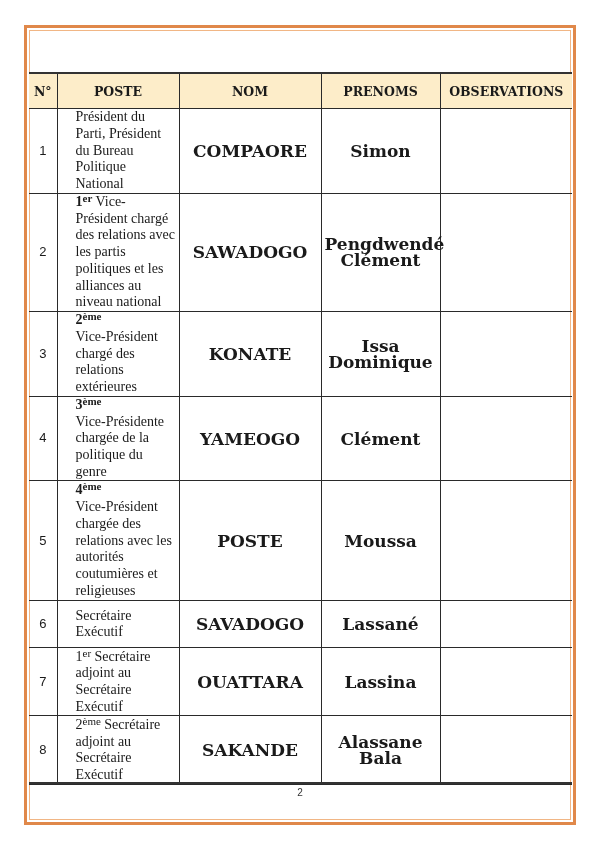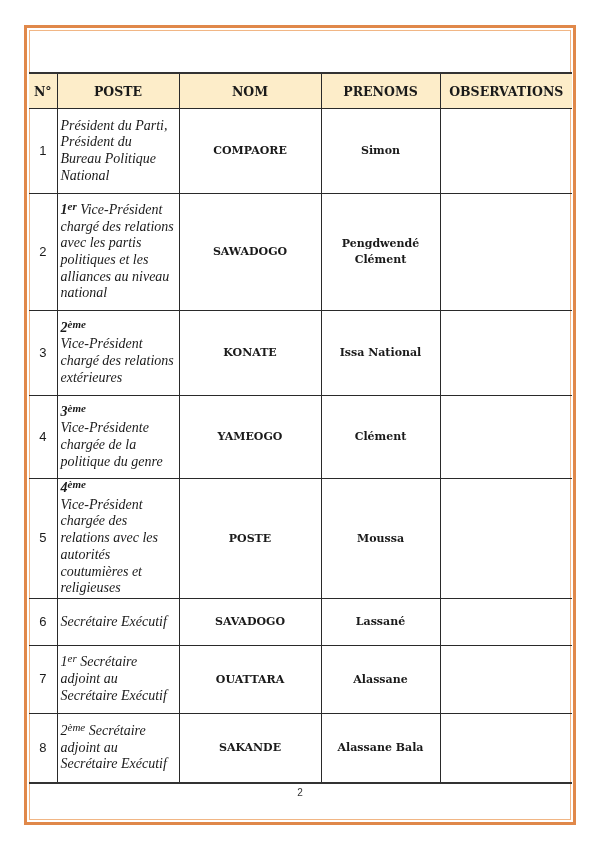--- a/index.html
+++ b/index.html
@@ -9,23 +9,23 @@
                  border: 3px solid #e0884a; box-sizing: border-box; }
   .frame-inner { position: absolute; left: 2px; top: 2px; right: 2px; bottom: 2px;
                  border: 1px solid #f1b685; }
   .doc-table { position: absolute; left: 29px; top: 72px; width: 543px;
                border-collapse: collapse; table-layout: fixed; }
   .doc-table th, .doc-table td { border: 1.5px solid #2a2a2a; padding: 0 3px; }
   .doc-table th { background: #fdedc9; height: 34px; font-family: "DejaVu Serif", serif;
                   font-weight: bold; font-size: 12.5px; text-align: center; }
   .doc-table td { font-size: 12.5px; line-height: 16.5px; vertical-align: middle; }
   .doc-table td.num { text-align: center; font-family: "Liberation Sans", sans-serif; font-size: 13px; }
-  .doc-table td.poste { font-family: "Liberation Serif", serif; font-size: 14px; line-height: 16.7px; padding-left: 3px; font-style: italic; }
+  .doc-table td.poste { font-family: "Liberation Serif", serif; font-size: 14px; line-height: 16.7px; padding-left: 18px; }
   .doc-table td.nom, .doc-table td.prenoms { text-align: center; font-weight: bold;
-                  font-family: "DejaVu Serif", serif; font-size: 11px; line-height: 16px; }
+                  font-family: "DejaVu Serif", serif; font-size: 17px; line-height: 16px; }
   .doc-table tr:first-child th { border-top: 2px solid #333; }
   .doc-table th:first-child, .doc-table td:first-child { border-left: none; }
   .doc-table th:last-child, .doc-table td:last-child { border-right: none; }
   sup { font-size: 11px; font-weight: bold; vertical-align: top; line-height: 9px; }
   .footer-line { position: absolute; left: 29px; top: 782px; width: 543px; border-top: 2px solid #333; }
   .page-number { position: absolute; left: 0; top: 787px; width: 600px; text-align: center;
                  font-family: "Liberation Sans", sans-serif; font-size: 10px; color: #333; }
 </style>
 </head>
 <body>
@@ -63,21 +63,21 @@
         <td class="num">2</td>
         <td class="poste"><span style="font-weight: bold;">1</span><sup>er</sup><span> Vice-Président chargé des relations avec les partis politiques et les alliances au niveau national</span></td>
         <td class="nom">SAWADOGO</td>
         <td class="prenoms">Pengdwendé Clément</td>
         <td class="obs"></td>
       </tr>
       <tr style="height: 85px;">
         <td class="num">3</td>
         <td class="poste"><span style="font-weight: bold;">2</span><sup>ème</sup><br><span>Vice-Président chargé des relations extérieures</span></td>
         <td class="nom">KONATE</td>
-        <td class="prenoms">Issa National</td>
+        <td class="prenoms">Issa Dominique</td>
         <td class="obs"></td>
       </tr>
       <tr style="height: 83px;">
         <td class="num">4</td>
         <td class="poste"><span style="font-weight: bold;">3</span><sup>ème</sup><br><span>Vice-Présidente chargée de la politique du genre</span></td>
         <td class="nom">YAMEOGO</td>
         <td class="prenoms">Clément</td>
         <td class="obs"></td>
       </tr>
       <tr style="height: 120px;">
@@ -91,21 +91,21 @@
         <td class="num">6</td>
         <td class="poste"><span>Secrétaire Exécutif</span></td>
         <td class="nom">SAVADOGO</td>
         <td class="prenoms">Lassané</td>
         <td class="obs"></td>
       </tr>
       <tr style="height: 68px;">
         <td class="num">7</td>
         <td class="poste"><span>1</span><sup style="font-weight: normal;">er</sup><span> Secrétaire adjoint au Secrétaire Exécutif</span></td>
         <td class="nom">OUATTARA</td>
-        <td class="prenoms">Alassane</td>
+        <td class="prenoms">Lassina</td>
         <td class="obs"></td>
       </tr>
       <tr style="height: 69px;">
         <td class="num">8</td>
         <td class="poste"><span>2</span><sup style="font-weight: normal;">ème</sup><span> Secrétaire adjoint au Secrétaire Exécutif</span></td>
         <td class="nom">SAKANDE</td>
         <td class="prenoms">Alassane Bala</td>
         <td class="obs"></td>
       </tr>
     </tbody>

